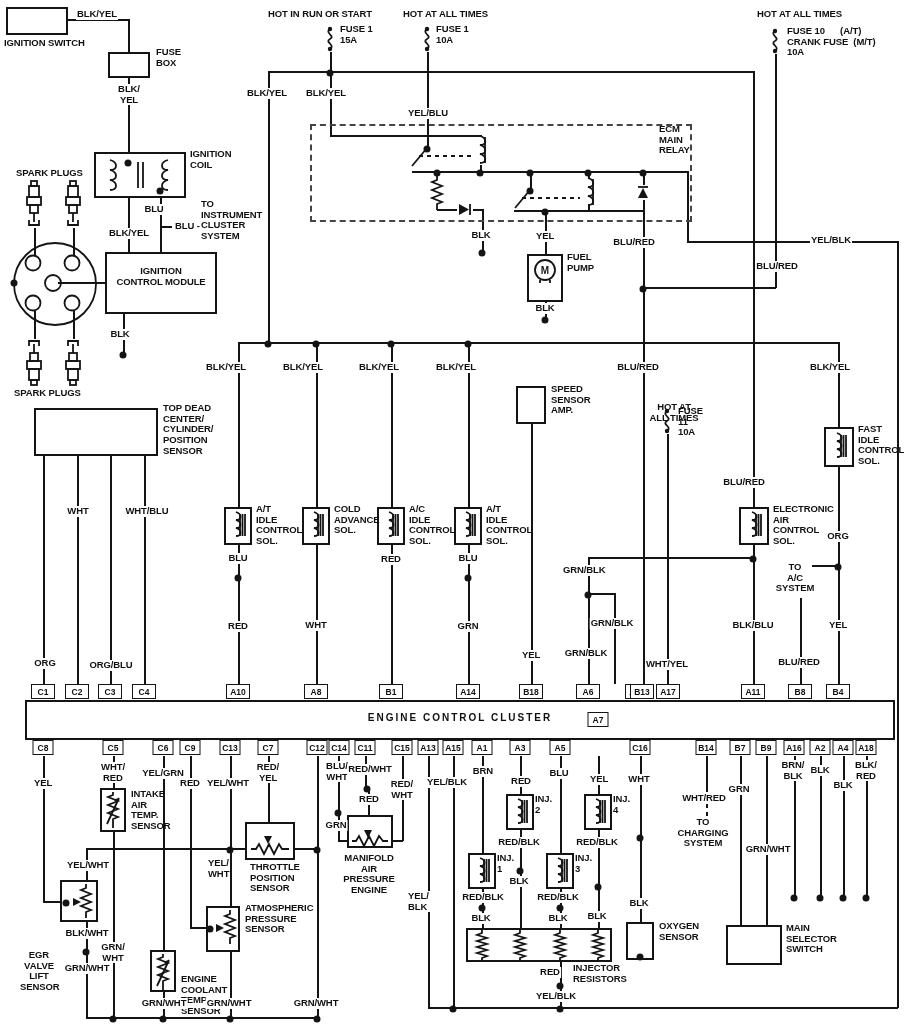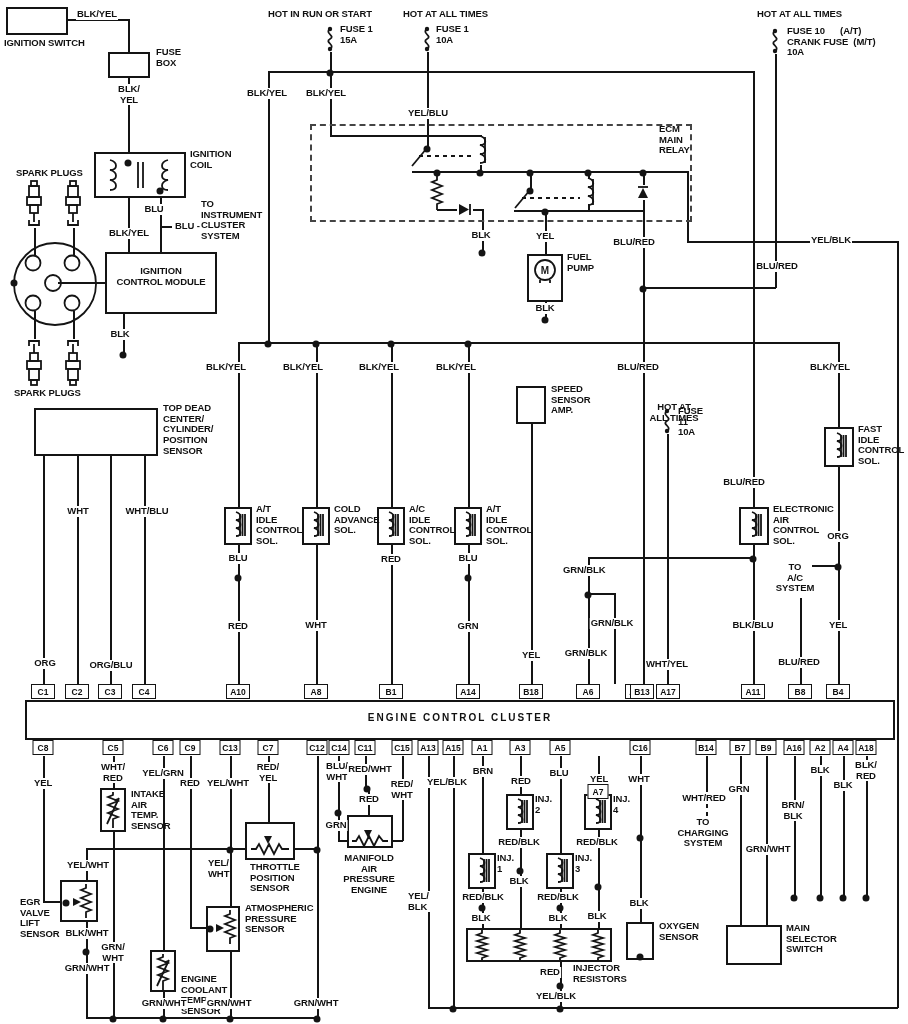--- a/index.html
+++ b/index.html
@@ -418,37 +418,37 @@
   <div class="cn cnb" style="left:268px;top:740px">C7</div>
   <div class="cn cnb" style="left:317px;top:740px">C12</div>
   <div class="cn cnb" style="left:339px;top:740px">C14</div>
   <div class="cn cnb" style="left:365px;top:740px">C11</div>
   <div class="cn cnb" style="left:402px;top:740px">C15</div>
   <div class="cn cnb" style="left:428px;top:740px">A13</div>
   <div class="cn cnb" style="left:453px;top:740px">A15</div>
   <div class="cn cnb" style="left:482px;top:740px">A1</div>
   <div class="cn cnb" style="left:520px;top:740px">A3</div>
   <div class="cn cnb" style="left:560px;top:740px">A5</div>
-  <div class="cn cnb" style="left:598px;top:784px">A7</div>
+  <div class="cn cnb" style="left:598px;top:712px">A7</div>
   <div class="cn cnb" style="left:640px;top:740px">C16</div>
   <div class="cn cnb" style="left:706px;top:740px">B14</div>
   <div class="cn cnb" style="left:740px;top:740px">B7</div>
   <div class="cn cnb" style="left:766px;top:740px">B9</div>
   <div class="cn cnb" style="left:794px;top:740px">A16</div>
   <div class="cn cnb" style="left:820px;top:740px">A2</div>
   <div class="cn cnb" style="left:843px;top:740px">A4</div>
   <div class="cn cnb" style="left:866px;top:740px">A18</div>
 
   <i class="wv" style="left:43px;top:756px;height:146px"></i>
   <div class="lb lc bg" style="left:43px;top:778px">YEL</div>
   <i class="wh" style="left:43px;top:901px;width:30px"></i>
   <i class="art" style="left:73px;top:898px"></i>
   <i class="d" style="left:66px;top:902px"></i>
   <div class="bx" style="left:60px;top:880px;width:38px;height:42px"></div>
-  <div class="lb" style="left:20px;top:897px;width:38px;text-align:left">EGR
+  <div class="lb" style="left:20px;top:950px;width:38px;text-align:center">EGR
 VALVE
 LIFT
 SENSOR</div>
   <svg style="left:79px;top:884px" width="14" height="34">
     <polyline points="7,0 7,4 2,6 12,10 2,14 12,18 2,22 12,26 7,28 7,34"></polyline>
   </svg>
   <i class="wv" style="left:86px;top:849px;height:35px"></i>
   <div class="lb lc bg" style="left:88px;top:860px">YEL/WHT</div>
   <i class="wv" style="left:86px;top:918px;height:100px"></i>
   <div class="lb lc bg" style="left:87px;top:928px">BLK/WHT</div>
@@ -667,21 +667,21 @@
   <i class="wv" style="left:740px;top:756px;height:169px"></i>
   <div class="lb lc bg" style="left:739px;top:784px">GRN</div>
   <i class="wv" style="left:766px;top:756px;height:169px"></i>
   <div class="lb lc bg" style="left:768px;top:844px">GRN/WHT</div>
   <div class="bx" style="left:726px;top:925px;width:56px;height:40px"></div>
   <div class="lb" style="left:786px;top:923px">MAIN
 SELECTOR
 SWITCH</div>
 
   <i class="wv" style="left:794px;top:756px;height:140px"></i>
-  <div class="lb lc bg" style="left:793px;top:800px">BRN/
+  <div class="lb lc bg" style="left:793px;top:760px">BRN/
 BLK</div>
   <i class="d" style="left:794px;top:897px"></i>
   <i class="wv" style="left:820px;top:756px;height:140px"></i>
   <div class="lb lc bg" style="left:820px;top:765px">BLK</div>
   <i class="d" style="left:820px;top:897px"></i>
   <i class="wv" style="left:843px;top:756px;height:140px"></i>
   <div class="lb lc bg" style="left:843px;top:780px">BLK</div>
   <i class="d" style="left:843px;top:897px"></i>
   <i class="wv" style="left:866px;top:756px;height:140px"></i>
   <div class="lb lc bg" style="left:866px;top:760px">BLK/

